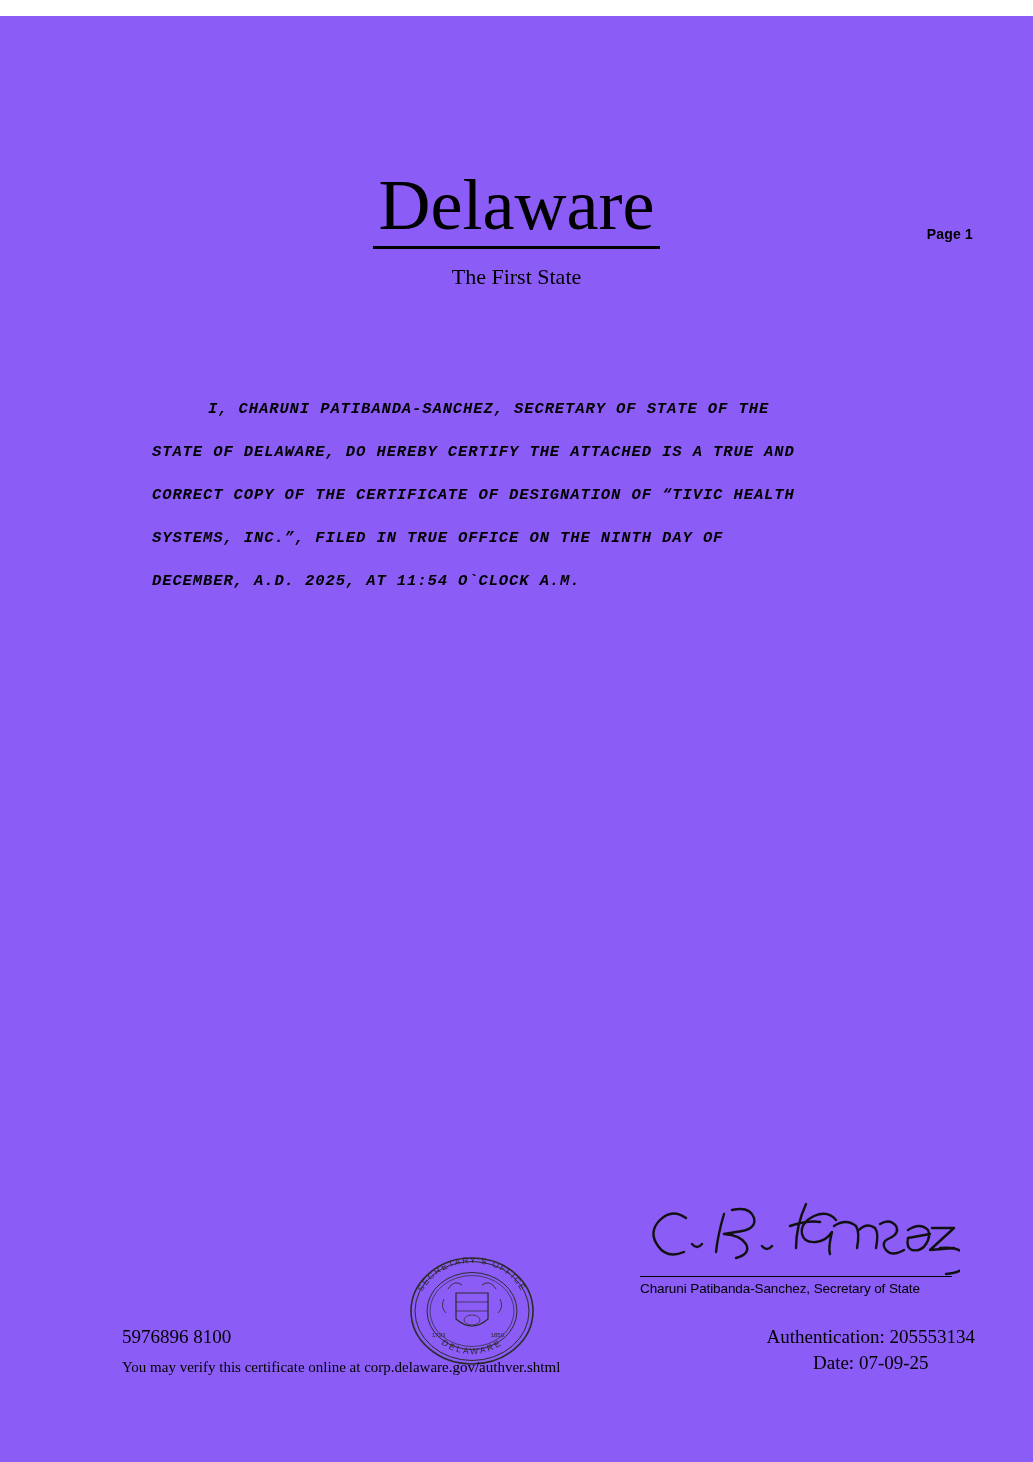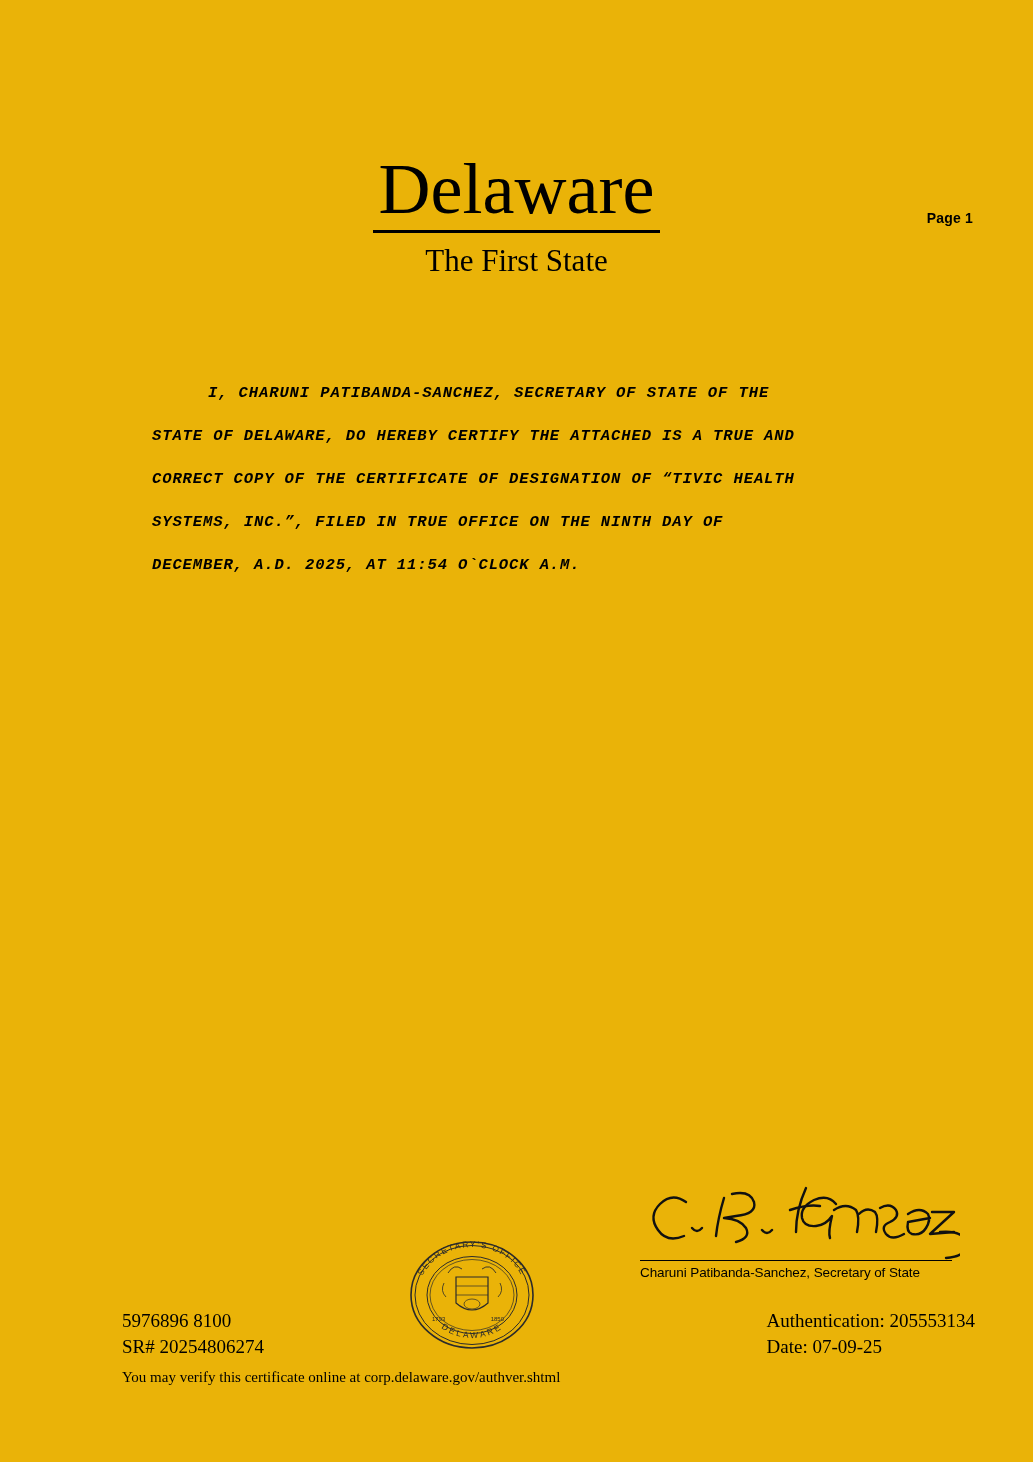--- a/index.html
+++ b/index.html
@@ -12,21 +12,22 @@
     height: 1462px;
     position: relative;
     font-family: "Liberation Serif", serif;
     color: #000000;
     overflow: hidden;
   }
 
   .page {
     position: absolute;
     inset: 0;
-    background: #eab308;
+    background: #8b5cf6;
+    margin-top: 16px;
   }
 
   
   .header {
     position: absolute;
     top: 150px;
     left: 0;
     width: 1033px;
     text-align: center;
   }
@@ -35,21 +36,21 @@
     font-size: 72px;
     line-height: 78px;
     letter-spacing: 0px;
     font-weight: 400;
     display: inline-block;
     border-bottom: 3px solid #000;
     padding: 0 6px 2px 6px;
   }
   .state-sub {
     font-family: "Liberation Serif", serif;
-    font-size: 31px;
+    font-size: 22px;
     line-height: 36px;
     margin-top: 10px;
   }
 
   .page-number {
     position: absolute;
     top: 210px;
     right: 60px;
     font-family: "Liberation Sans", sans-serif;
     font-size: 14px;
@@ -120,21 +121,21 @@
     line-height: 26px;
   }
   .footer-left .verify {
     font-size: 15px;
     margin-top: 4px;
   }
   .footer-right {
     position: absolute;
     right: 58px;
     top: 1308px;
-    text-align: left;
+    text-align: center;
     font-family: "Liberation Serif", serif;
     font-size: 19px;
     line-height: 26px;
   }
 </style>
 </head>
 <body>
 
 <div class="page">
 
@@ -198,21 +199,20 @@
         <path d="M166 8 q-10 22 -10 44"></path>
         <path d="M150 30 q18 -6 30 -4"></path>
       </g>
     </svg>
     <div class="signature-rule"></div>
     <div class="signature-name">Charuni Patibanda-Sanchez, Secretary of State</div>
   </div>
 
   <div class="footer-left">
     <div>5976896  8100</div>
-    <div>SR# 20254806274</div>
     <div class="verify">You may verify this certificate online at corp.delaware.gov/authver.shtml</div>
   </div>
 
   <div class="footer-right">
     <div>Authentication: 205553134</div>
     <div>Date: 07-09-25</div>
   </div>
 
 </div>
 

